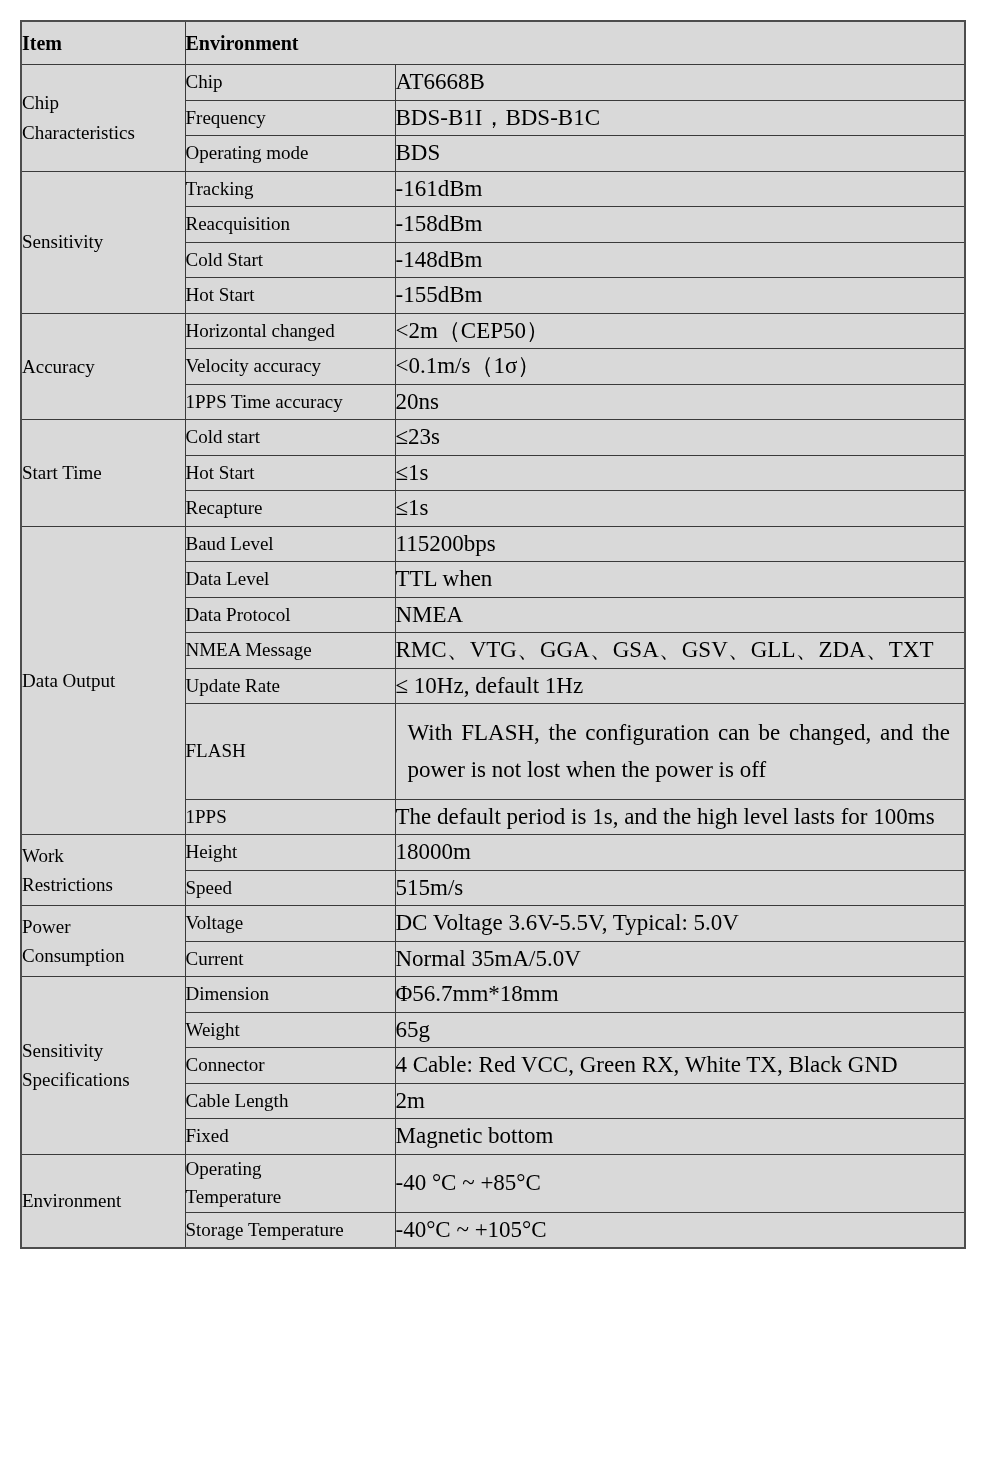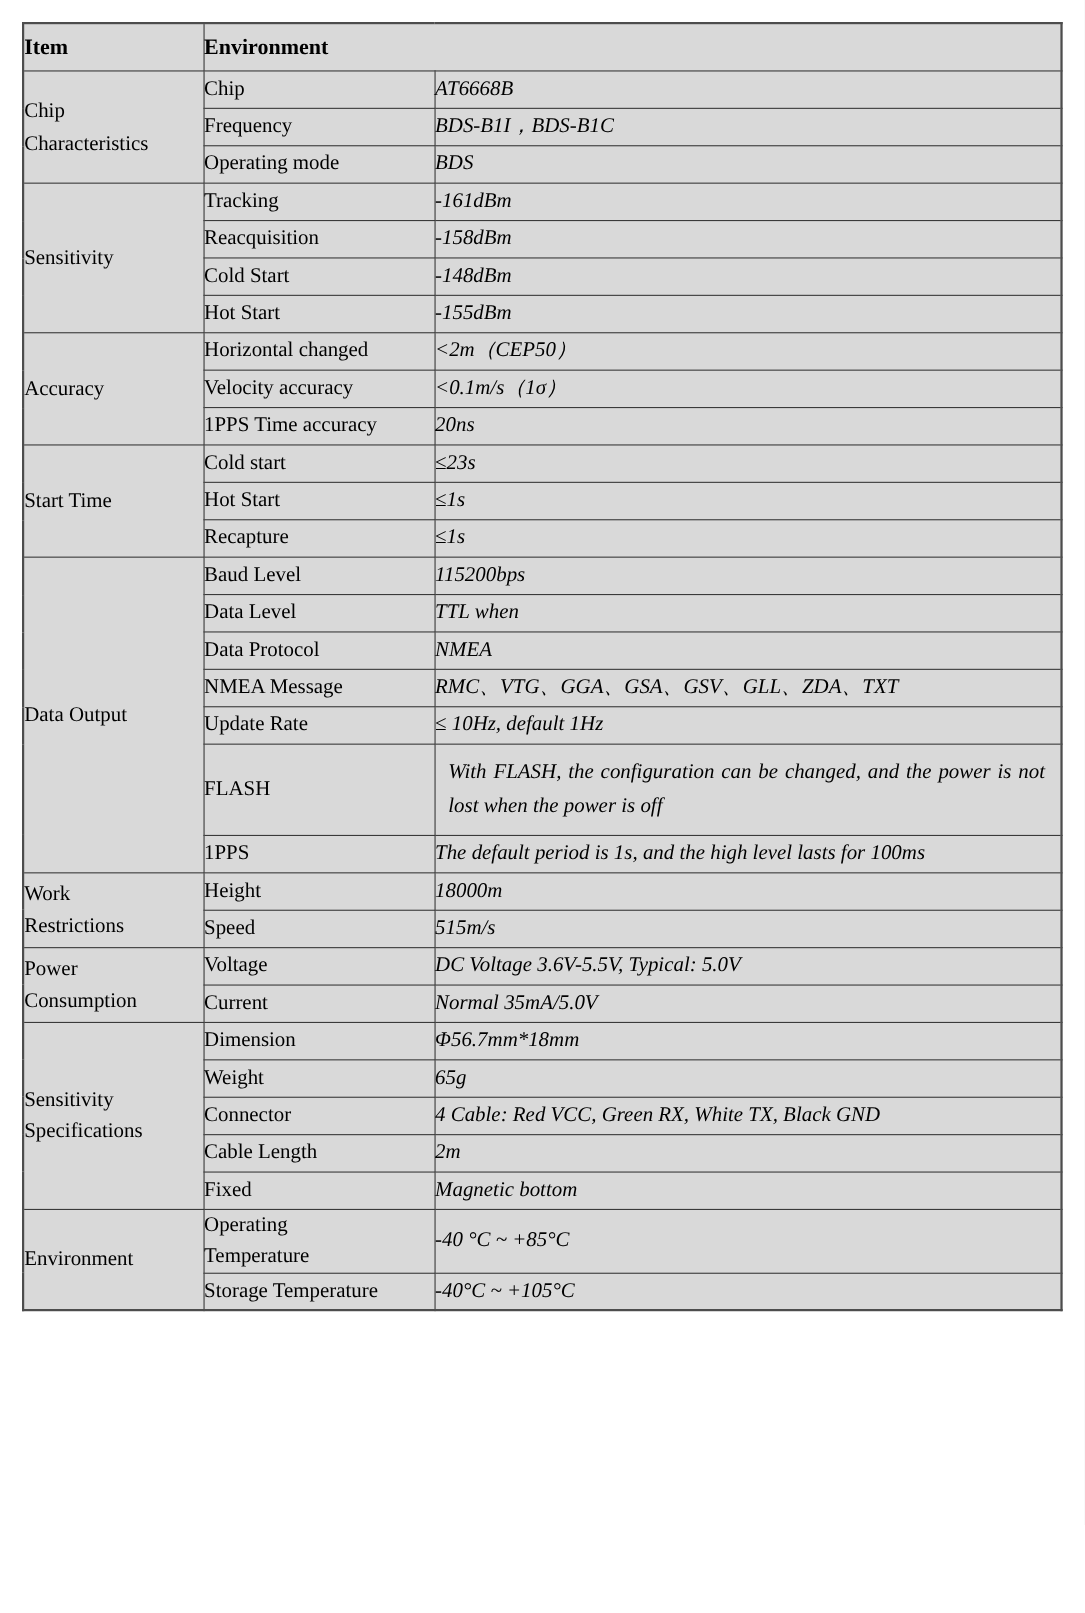--- a/index.html
+++ b/index.html
@@ -64,25 +64,24 @@
     padding: 9px 12px;
     font-size: 19px;
     line-height: 1.5;
     height: 34px;
     box-sizing: border-box;
   }
 
   
   td.desc-cell {
     padding: 9px 12px;
-    font-size: 19px;
+    font-size: 23px;
     line-height: 1.5;
     height: 34px;
     box-sizing: border-box;
-    font-style: italic;
   }
 
   td.desc-cell.justify {
     text-align: justify;
     text-align-last: left;
     padding: 10px 14px 10px 12px;
     line-height: 1.62;
   }
   .prewrap { white-space: pre-line; }
 </style>

